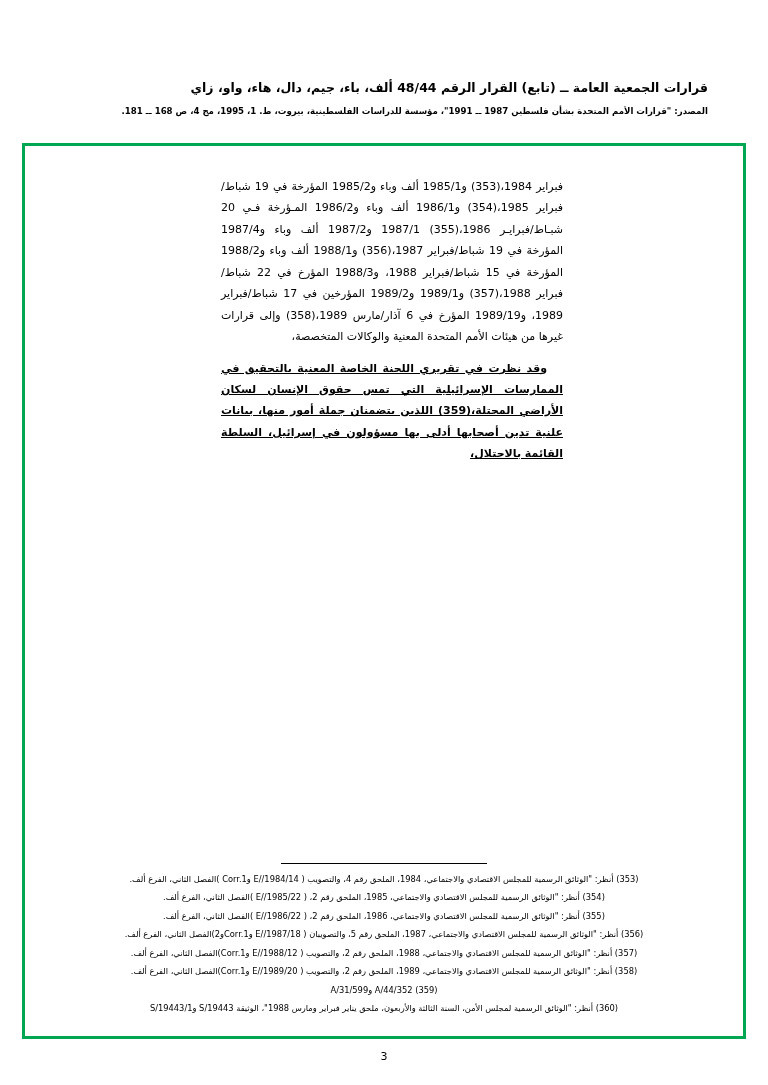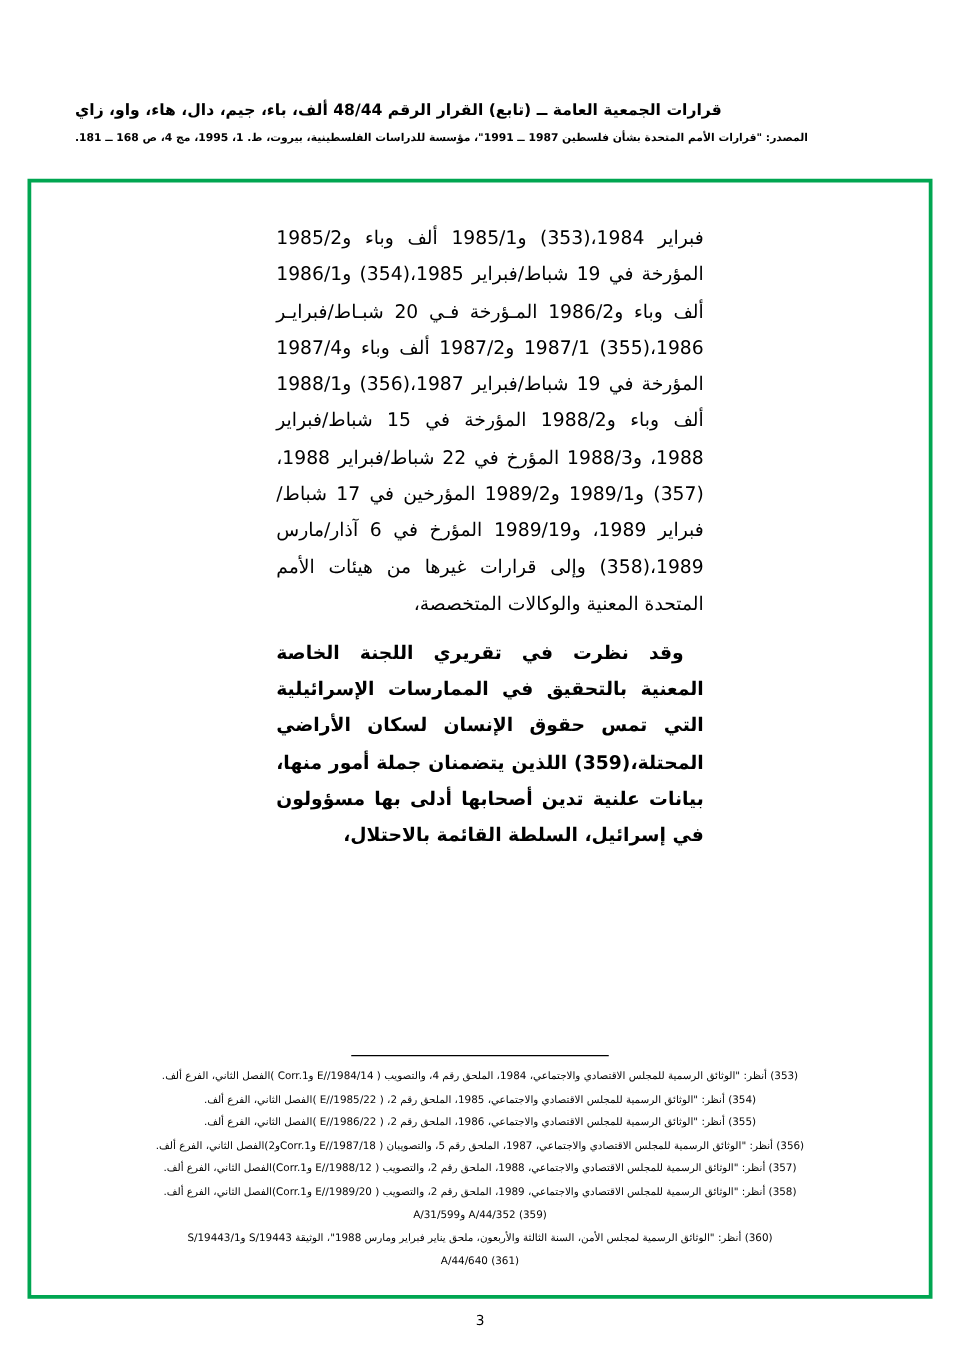--- a/index.html
+++ b/index.html
@@ -17,21 +17,21 @@
   }
   .page {
     width: 768px;
     height: 1085px;
     position: relative;
     box-sizing: border-box;
   }
   
   .doc-header {
     padding: 78px 60px 0 60px;
-    text-align: left;
+    text-align: right;
   }
   .doc-title {
     font-size: 12.5px;
     font-weight: bold;
     line-height: 1.6;
     letter-spacing: 0px;
     margin: 0 0 7px 0;
   }
   .doc-source {
     font-size: 8.6px;
@@ -56,28 +56,29 @@
     padding: 30px 26px 14px 26px;
     box-sizing: border-box;
   }
   .body-col {
     width: 358px;
     margin: 0 auto;
     text-align: justify;
     text-align-last: right;
   }
   p.para {
-    font-size: 15px;
+    font-size: 11px;
     line-height: 1.95;
     margin: 0 0 10px 16px;
     text-align: justify;
     text-align-last: right;
   }
   p.para.indent {
     text-indent: 16px;
+    text-decoration: underline;
   }
   p.para.bold-lead {
     font-weight: bold;
   }
   
   .footnotes {
     position: absolute;
     bottom: 16px;
     right: 26px;
     left: 26px;
@@ -132,21 +133,20 @@
         <div class="fn-rule"></div>
         <ul class="fn-list">
           <li class="fn-item">(353) أنظر: "الوثائق الرسمية للمجلس الاقتصادي والاجتماعي، 1984، الملحق رقم 4، والتصويب ( E//1984/14 وCorr.1 )الفصل الثاني، الفرع ألف.</li>
           <li class="fn-item">(354) أنظر: "الوثائق الرسمية للمجلس الاقتصادي والاجتماعي، 1985، الملحق رقم 2، ( E//1985/22 )الفصل الثاني، الفرع ألف.</li>
           <li class="fn-item">(355) أنظر: "الوثائق الرسمية للمجلس الاقتصادي والاجتماعي، 1986، الملحق رقم 2، ( E//1986/22 )الفصل الثاني، الفرع ألف.</li>
           <li class="fn-item">(356) أنظر: "الوثائق الرسمية للمجلس الاقتصادي والاجتماعي، 1987، الملحق رقم 5، والتصويبان ( E//1987/18 وCorr.1و2)الفصل الثاني، الفرع ألف.</li>
           <li class="fn-item">(357) أنظر: "الوثائق الرسمية للمجلس الاقتصادي والاجتماعي، 1988، الملحق رقم 2، والتصويب ( E//1988/12 وCorr.1)الفصل الثاني، الفرع ألف.</li>
           <li class="fn-item">(358) أنظر: "الوثائق الرسمية للمجلس الاقتصادي والاجتماعي، 1989، الملحق رقم 2، والتصويب ( E//1989/20 وCorr.1)الفصل الثاني، الفرع ألف.</li>
           <li class="fn-item">(359) A/44/352 وA/31/599</li>
           <li class="fn-item">(360) أنظر: "الوثائق الرسمية لمجلس الأمن، السنة الثالثة والأربعون، ملحق يناير فبراير ومارس 1988"، الوثيقة S/19443 وS/19443/1</li>
-          <li class="fn-item">(361) A/44/640</li>
         </ul>
       </div>
 
     </div>
   </div>
 
   <div class="page-number">3</div>
 
 </div>
 

